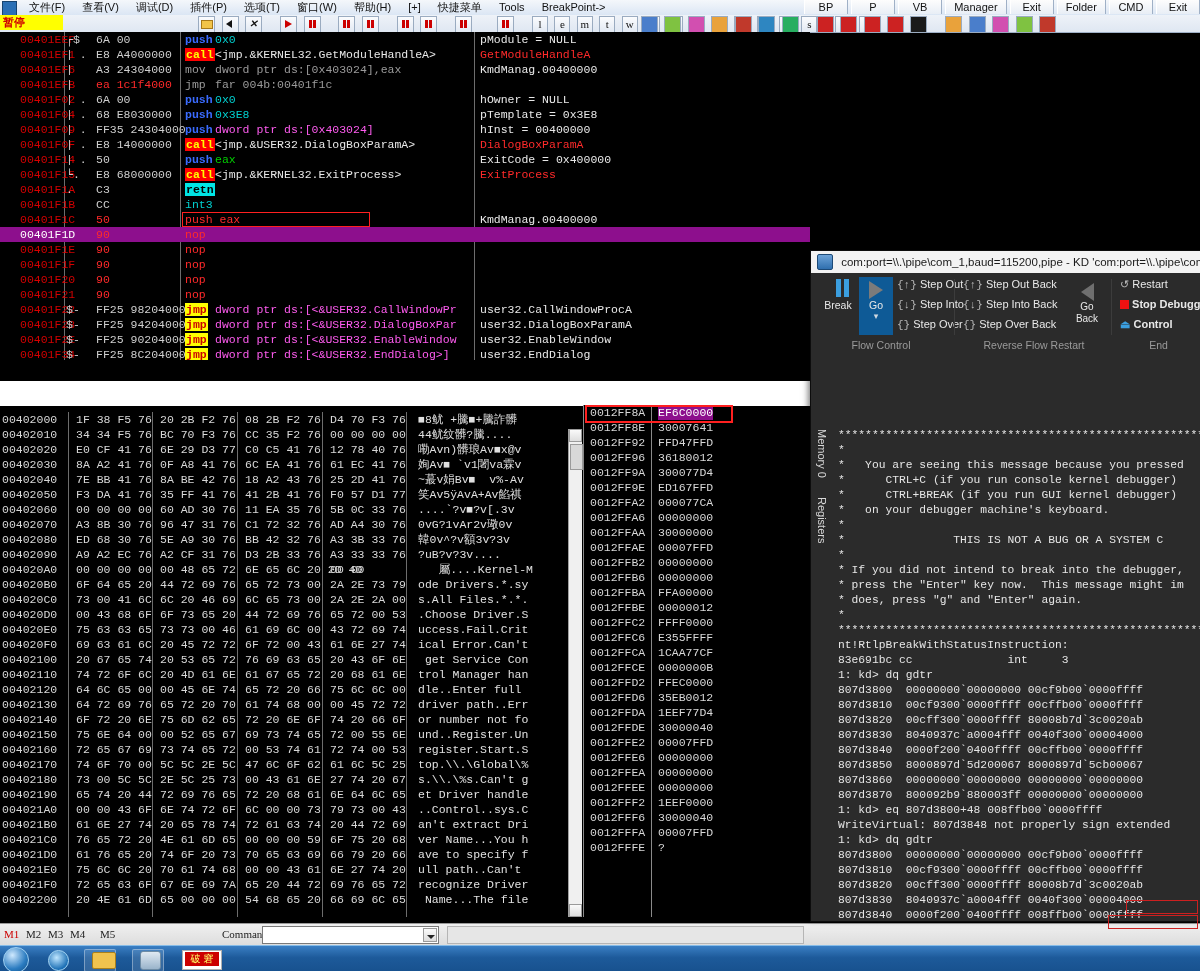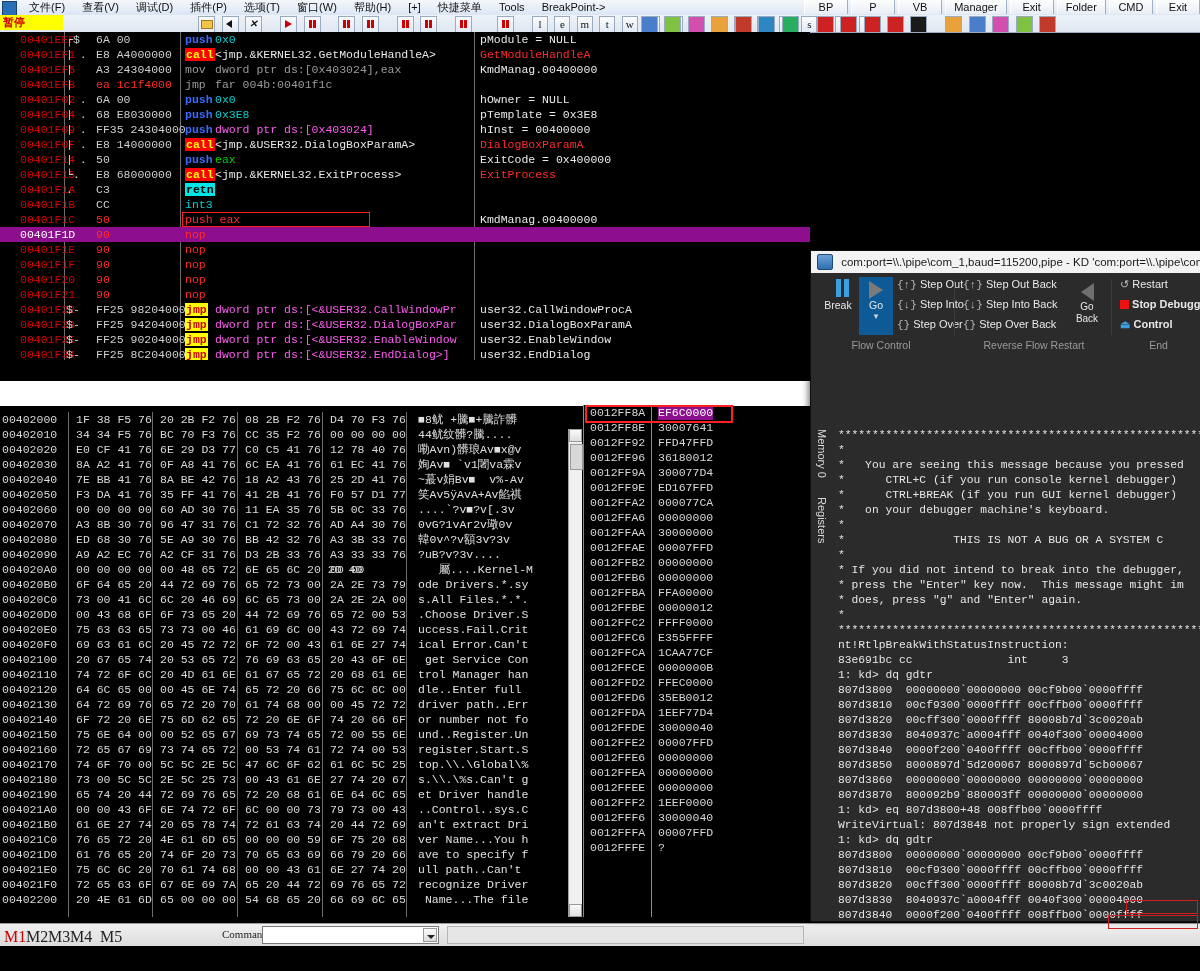--- a/index.html
+++ b/index.html
@@ -90,21 +90,21 @@
   .sbar2{position:absolute;left:68px;top:0;width:1px;height:512px;background:#8a8a8a;}
 
   
   .vsb{position:absolute;width:13px;background:#f0f0f0;border-left:1px solid #a0a0a0;}
   .vsb .thumb{position:absolute;left:1px;width:11px;background:#d8d8d8;border:1px solid #9a9a9a;}
   .vsb .ar{position:absolute;left:0;width:13px;height:13px;background:linear-gradient(#fafafa,#dedede);border:1px solid #9a9a9a;box-sizing:border-box;}
 
   
   .statusbar{position:absolute;left:0;top:923px;width:1200px;height:22px;
     background:linear-gradient(#f0f0f0,#dcdcdc);border-top:1px solid #9a9a9a;font-size:11px;color:#222;}
-  .mflag{position:absolute;top:4px;font-family:"Liberation Serif",serif;font-size:16px;}
+  .mflag{position:absolute;top:4px;font-family:"Liberation Serif",serif;font-size:11px;}
   .cmdlabel{position:absolute;left:222px;top:4px;font-family:"Liberation Serif",serif;}
   .cmdinput{position:absolute;left:262px;top:2px;width:175px;height:16px;background:#fff;border:1px solid #7a7a7a;}
   .cmdarrow{position:absolute;right:1px;top:1px;width:14px;height:14px;background:linear-gradient(#fbfbfb,#dcdcdc);border:1px solid #9a9a9a;box-sizing:border-box;}
   .cmdarrow i{position:absolute;left:3px;top:6px;width:0;height:0;border-left:4px solid transparent;border-right:4px solid transparent;border-top:4px solid #222;}
   .cmdslot{position:absolute;left:447px;top:2px;width:355px;height:16px;background:#e6e6e6;border:1px solid #b5b5b5;}
 
   
   .windbg{position:absolute;left:810px;top:250px;width:390px;height:670px;background:#2b2b2b;
     border:1px solid #0d0d0d;box-shadow:-2px -2px 6px rgba(0,0,0,.5);overflow:hidden;}
   .wtitle{height:22px;background:#f3f3f3;color:#1a1a1a;font-size:11.5px;line-height:22px;white-space:nowrap;overflow:hidden;}
@@ -346,14 +346,25 @@
 
   <div class="vtabs">
     <span class="vtxt" style="left:16px;top:4px;">Memory 0</span>
     <span class="vtxt" style="left:16px;top:72px;">Registers</span>
   </div>
 
   <div class="console" id="console"><div class="cline">*******************************************************</div><div class="cline">*</div><div class="cline">*   You are seeing this message because you pressed</div><div class="cline">*      CTRL+C (if you run console kernel debugger)</div><div class="cline">*      CTRL+BREAK (if you run GUI kernel debugger)</div><div class="cline">*   on your debugger machine's keyboard.</div><div class="cline">*</div><div class="cline">*                THIS IS NOT A BUG OR A SYSTEM C</div><div class="cline">*</div><div class="cline">* If you did not intend to break into the debugger,</div><div class="cline">* press the "Enter" key now.  This message might im</div><div class="cline">* does, press "g" and "Enter" again.</div><div class="cline">*</div><div class="cline">*******************************************************</div><div class="cline">nt!RtlpBreakWithStatusInstruction:</div><div class="cline">83e691bc cc              int     3</div><div class="cline">1: kd&gt; dq gdtr</div><div class="cline">807d3800  00000000`00000000 00cf9b00`0000ffff</div><div class="cline">807d3810  00cf9300`0000ffff 00cffb00`0000ffff</div><div class="cline">807d3820  00cff300`0000ffff 80008b7d`3c0020ab</div><div class="cline">807d3830  8040937c`a0004fff 0040f300`00004000</div><div class="cline">807d3840  0000f200`0400ffff 00cffb00`0000ffff</div><div class="cline">807d3850  8000897d`5d200067 8000897d`5cb00067</div><div class="cline">807d3860  00000000`00000000 00000000`00000000</div><div class="cline">807d3870  800092b9`880003ff 00000000`00000000</div><div class="cline">1: kd&gt; eq 807d3800+48 008ffb00`0000ffff</div><div class="cline">WriteVirtual: 807d3848 not properly sign extended</div><div class="cline">1: kd&gt; dq gdtr</div><div class="cline">807d3800  00000000`00000000 00cf9b00`0000ffff</div><div class="cline">807d3810  00cf9300`0000ffff 00cffb00`0000ffff</div><div class="cline">807d3820  00cff300`0000ffff 80008b7d`3c0020ab</div><div class="cline">807d3830  8040937c`a0004fff 0040f300`00004000</div><div class="cline">807d3840  0000f200`0400ffff 008ffb00`0000ffff</div></div>
   <div class="hlbox" style="left:1126px;top:900px;width:72px;height:14px;"></div>
   <div class="hlbox" style="left:1108px;top:915px;width:90px;height:14px;"></div>
 
+  <div class="taskbar">
+    <div class="startorb"></div>
+    <div class="ieicon"></div>
+    <div class="tbicon" style="left:84px;"></div>
+    <div class="folderico"></div>
+    <div class="tbicon" style="left:132px;"></div>
+    <div class="mediaico"></div>
+    <div class="redapp">
+        <i>破 窘</i>
+      </div>
+  </div>
 
 </div>
 
 </body></html>

